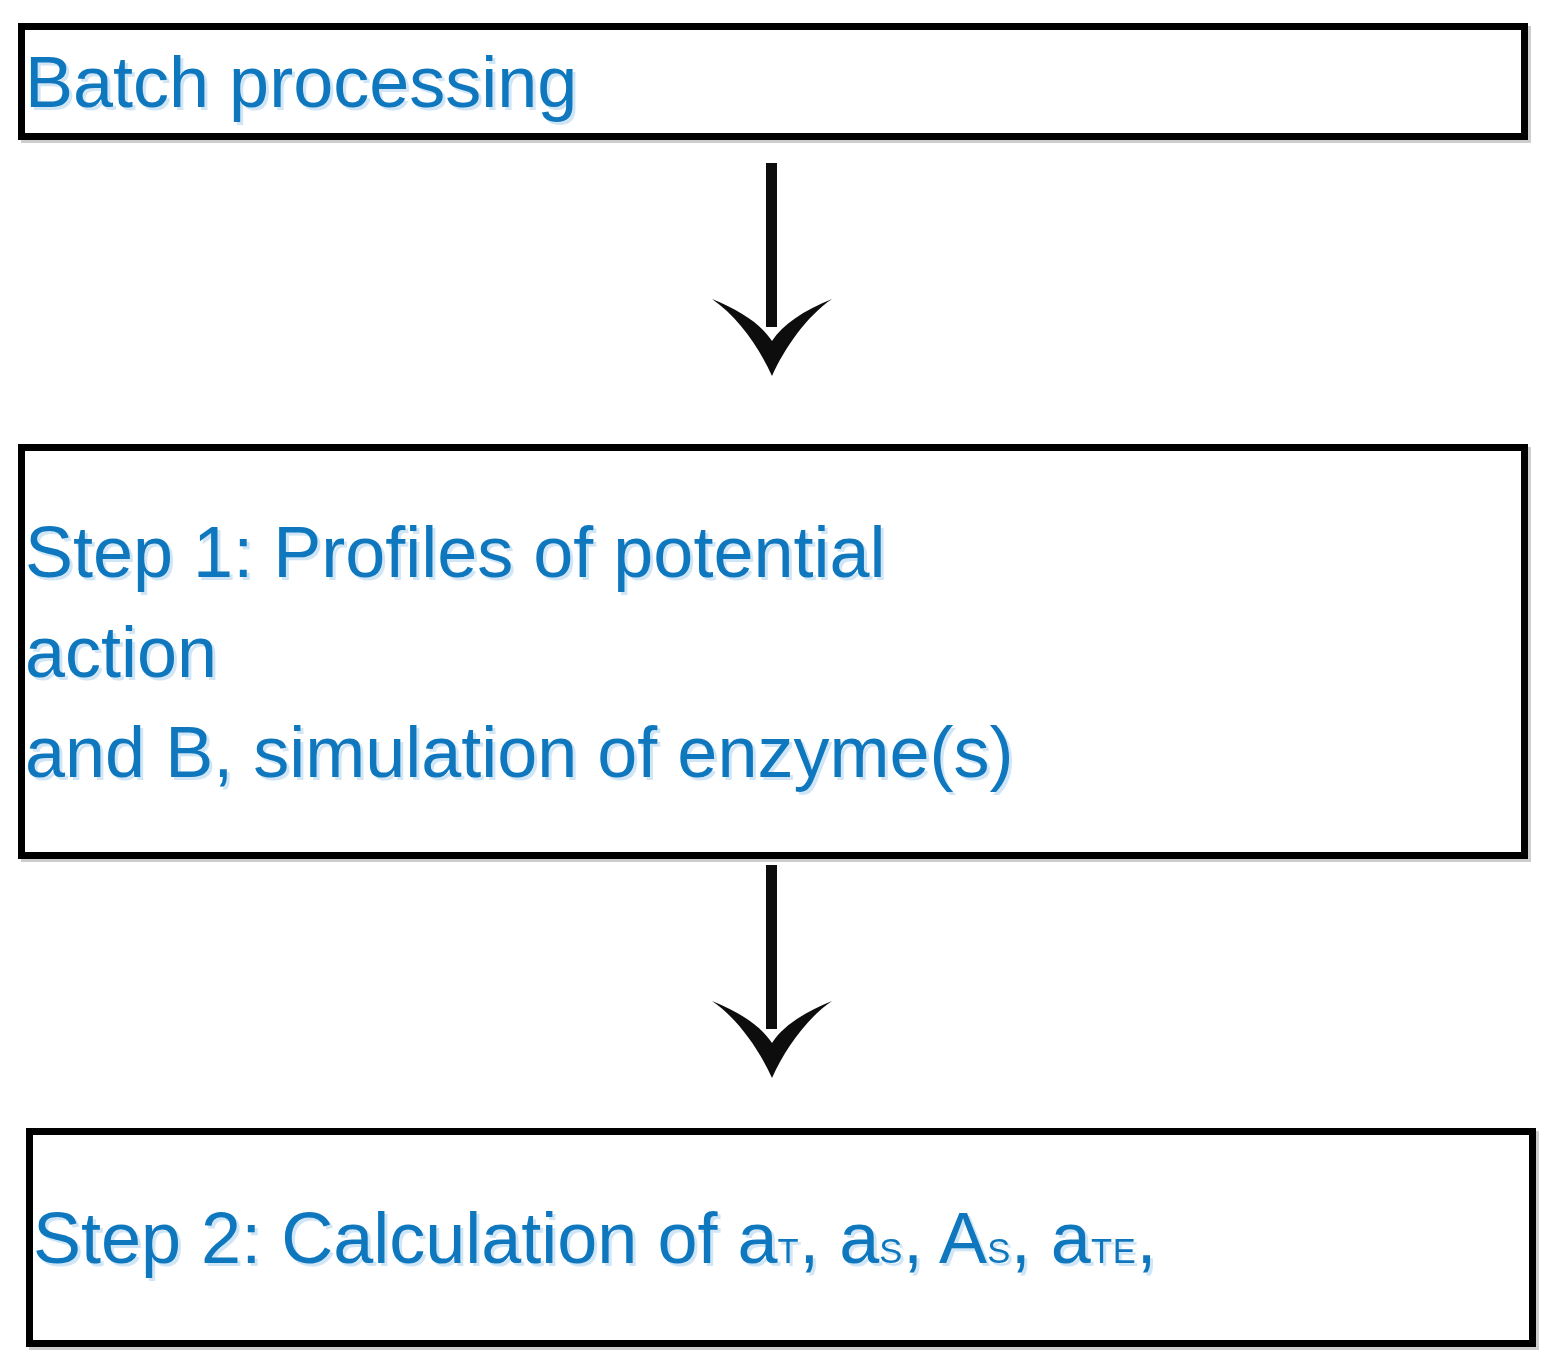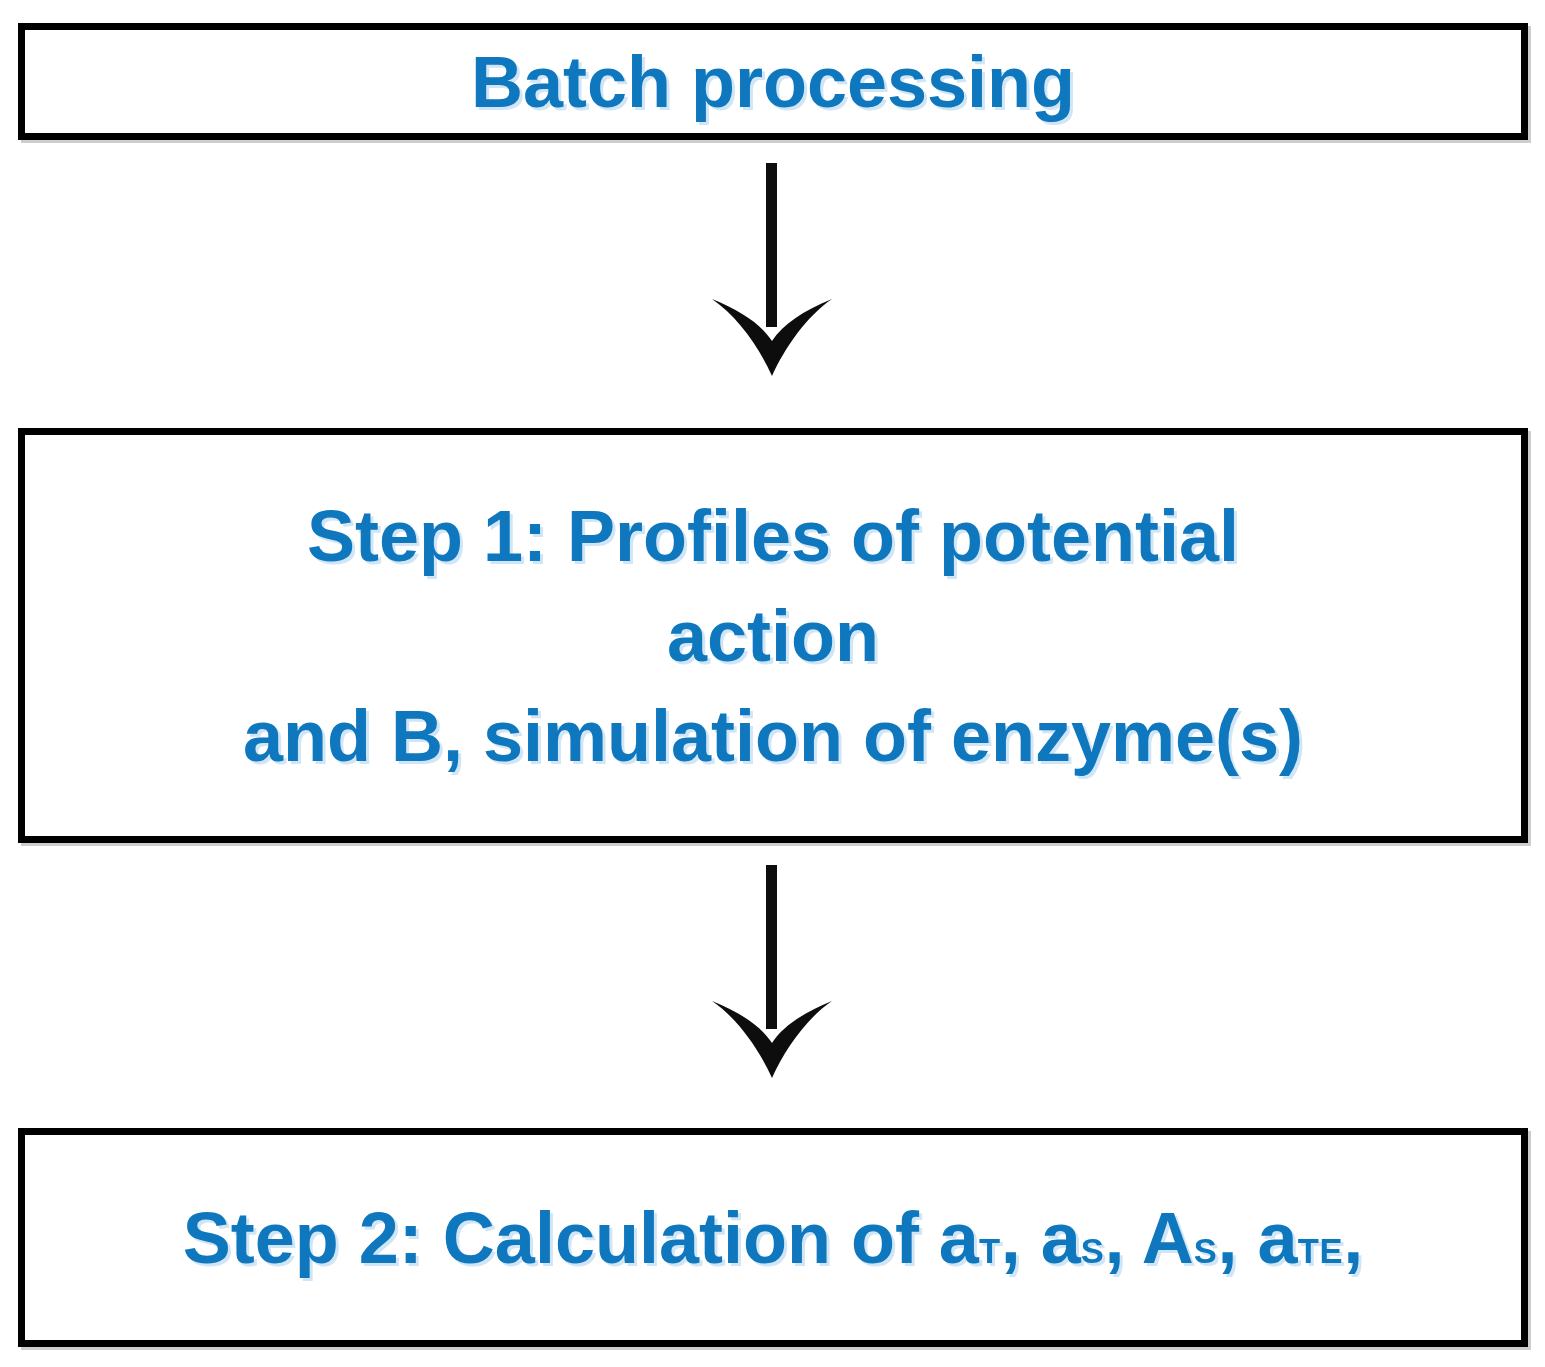--- a/index.html
+++ b/index.html
@@ -22,32 +22,31 @@
     box-sizing: border-box;
     border: 7px solid var(--border, #000000);
     background: var(--background, #ffffff);
     display: flex;
     align-items: center;
     justify-content: center;
     box-shadow: 3px 3px 0 rgba(130,130,130,0.40);
   }
   .node .label {
     width: 100%;
-    text-align: center;
     color: var(--text, #0f77bd);
-    font-weight: bold;
+    font-weight: normal;
     font-size: 72px;
     letter-spacing: 0px;
     text-shadow: 3px 3px 0 rgba(150, 200, 235, 0.45);
   }
   .node-batch  { top: 23px;   height: 117px; }
   .node-batch .label  { line-height: 100px; }
-  .node-step1  { top: 428px;  height: 415px; }
+  .node-step1  { top: 444px;  height: 415px; }
   .node-step1 .label  { line-height: 100px; }
-  .node-step2  { top: 1128px; height: 219px; }
+  .node-step2  { top: 1128px; height: 219px; margin-left: 8px; }
   .node-step2 .label  { line-height: 100px; }
 
   sub.subscript {
     font-size: 0.48em;
     vertical-align: baseline;
     line-height: 0;
     letter-spacing: 0.02em;
   }
 
   .arrow {

